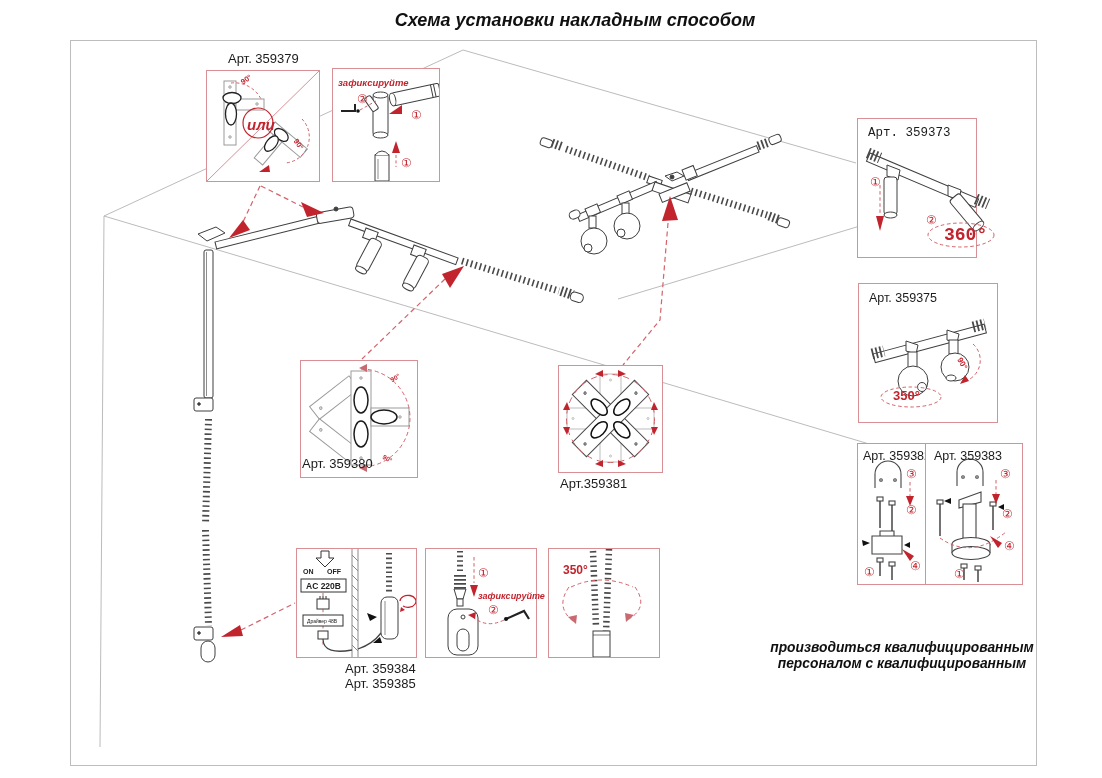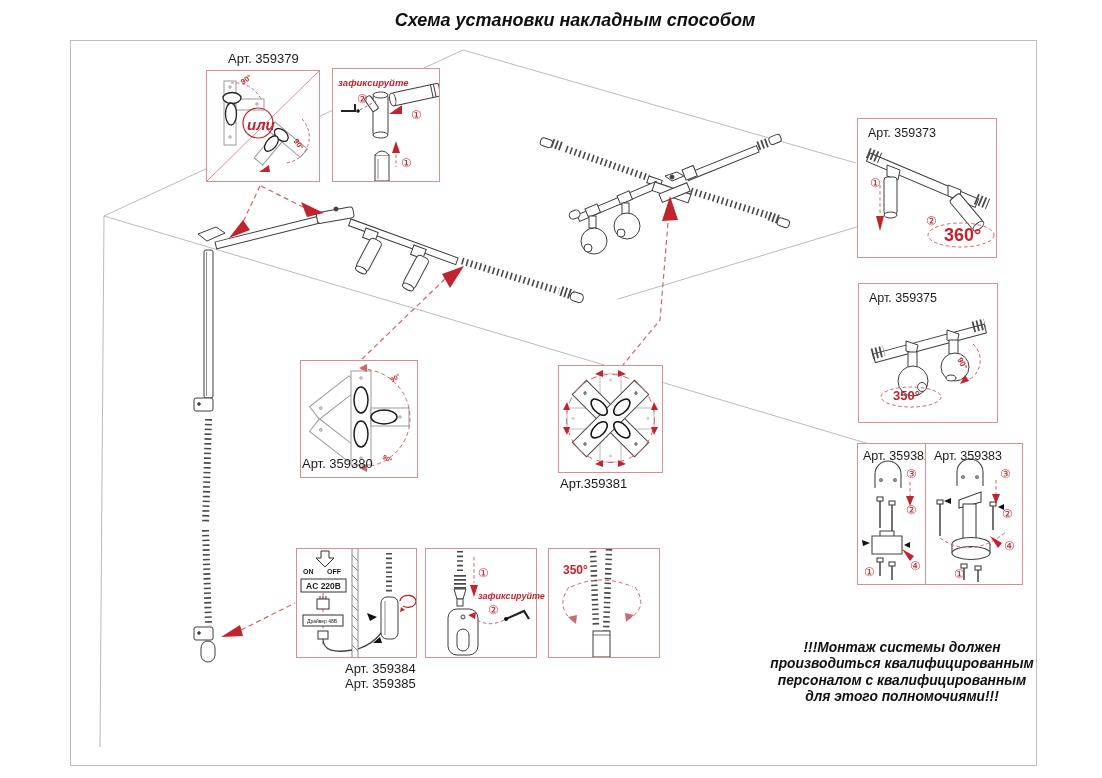--- a/index.html
+++ b/index.html
@@ -230,21 +230,21 @@
     <polygon points="56,45 69,36 69,45" fill="#c2242e"></polygon>
     <polygon points="63,72 59,84 67,84" fill="#c2242e"></polygon>
     <line x1="63" y1="86" x2="63" y2="98" stroke="#d4626a" stroke-width="1" stroke-dasharray="3 2.4"></line>
   </svg>
   <span class="red-cap" style="left:5px;top:8px;font-size:9.5px;">зафиксируйте</span>
   <span class="red-step" style="left:24px;top:24px;">②</span>
   <span class="red-step" style="left:78px;top:40px;">①</span>
   <span class="red-step" style="left:68px;top:88px;">①</span>
 </div>
 
-<div class="callout" style="left:857px;top:118px;width:140px;height:140px;">
+<div class="callout" style="left:857px;top:118px;width:120px;height:140px;font-family:Liberation Mono, monospace;">
   <svg width="138" height="138" viewBox="0 0 138 138">
     <g stroke="#3f3f3f" stroke-width="1" fill="#fff">
       <g transform="translate(12,34) rotate(23)">
           <rect x="0" y="0" width="118" height="9"></rect>
         </g>
       <line x1="10" y1="34" x2="22" y2="39" stroke="#4a4a4a" stroke-width="11" stroke-dasharray="1.8 2.2"></line>
       <line x1="118" y1="80" x2="130" y2="85" stroke="#4a4a4a" stroke-width="11" stroke-dasharray="1.8 2.2"></line>
       <path d="M29,46 l13,5 l-2,10 l-11,-4 z"></path>
       <rect x="26" y="58" width="13" height="38" rx="3"></rect>
         <ellipse cx="32.5" cy="96" rx="6.5" ry="3"></ellipse>
@@ -508,17 +508,15 @@
     <path d="M22,38 Q52,24 84,38" fill="none" stroke="#d4626a" stroke-width="1" stroke-dasharray="4 3"></path>
     <path d="M20,38 Q6,58 24,72" fill="none" stroke="#d4626a" stroke-width="1" stroke-dasharray="4 3"></path>
     <path d="M86,38 Q100,58 80,70" fill="none" stroke="#d4626a" stroke-width="1" stroke-dasharray="4 3"></path>
     <polygon points="27,75 19,68 28,66" fill="#c96a70"></polygon>
     <polygon points="77,73 85,66 76,64" fill="#c96a70"></polygon>
   </svg>
   <span class="red-angle" style="left:14px;top:14px;font-size:12px;">350°</span>
 </div>
 
 <div class="warning">
-  <div>!!!Монтаж системы должен</div>
   <div>производиться квалифицированным</div>
   <div>персоналом с квалифицированным</div>
-  <div>для этого полномочиями!!!</div>
 </div>
 
 </body></html>

